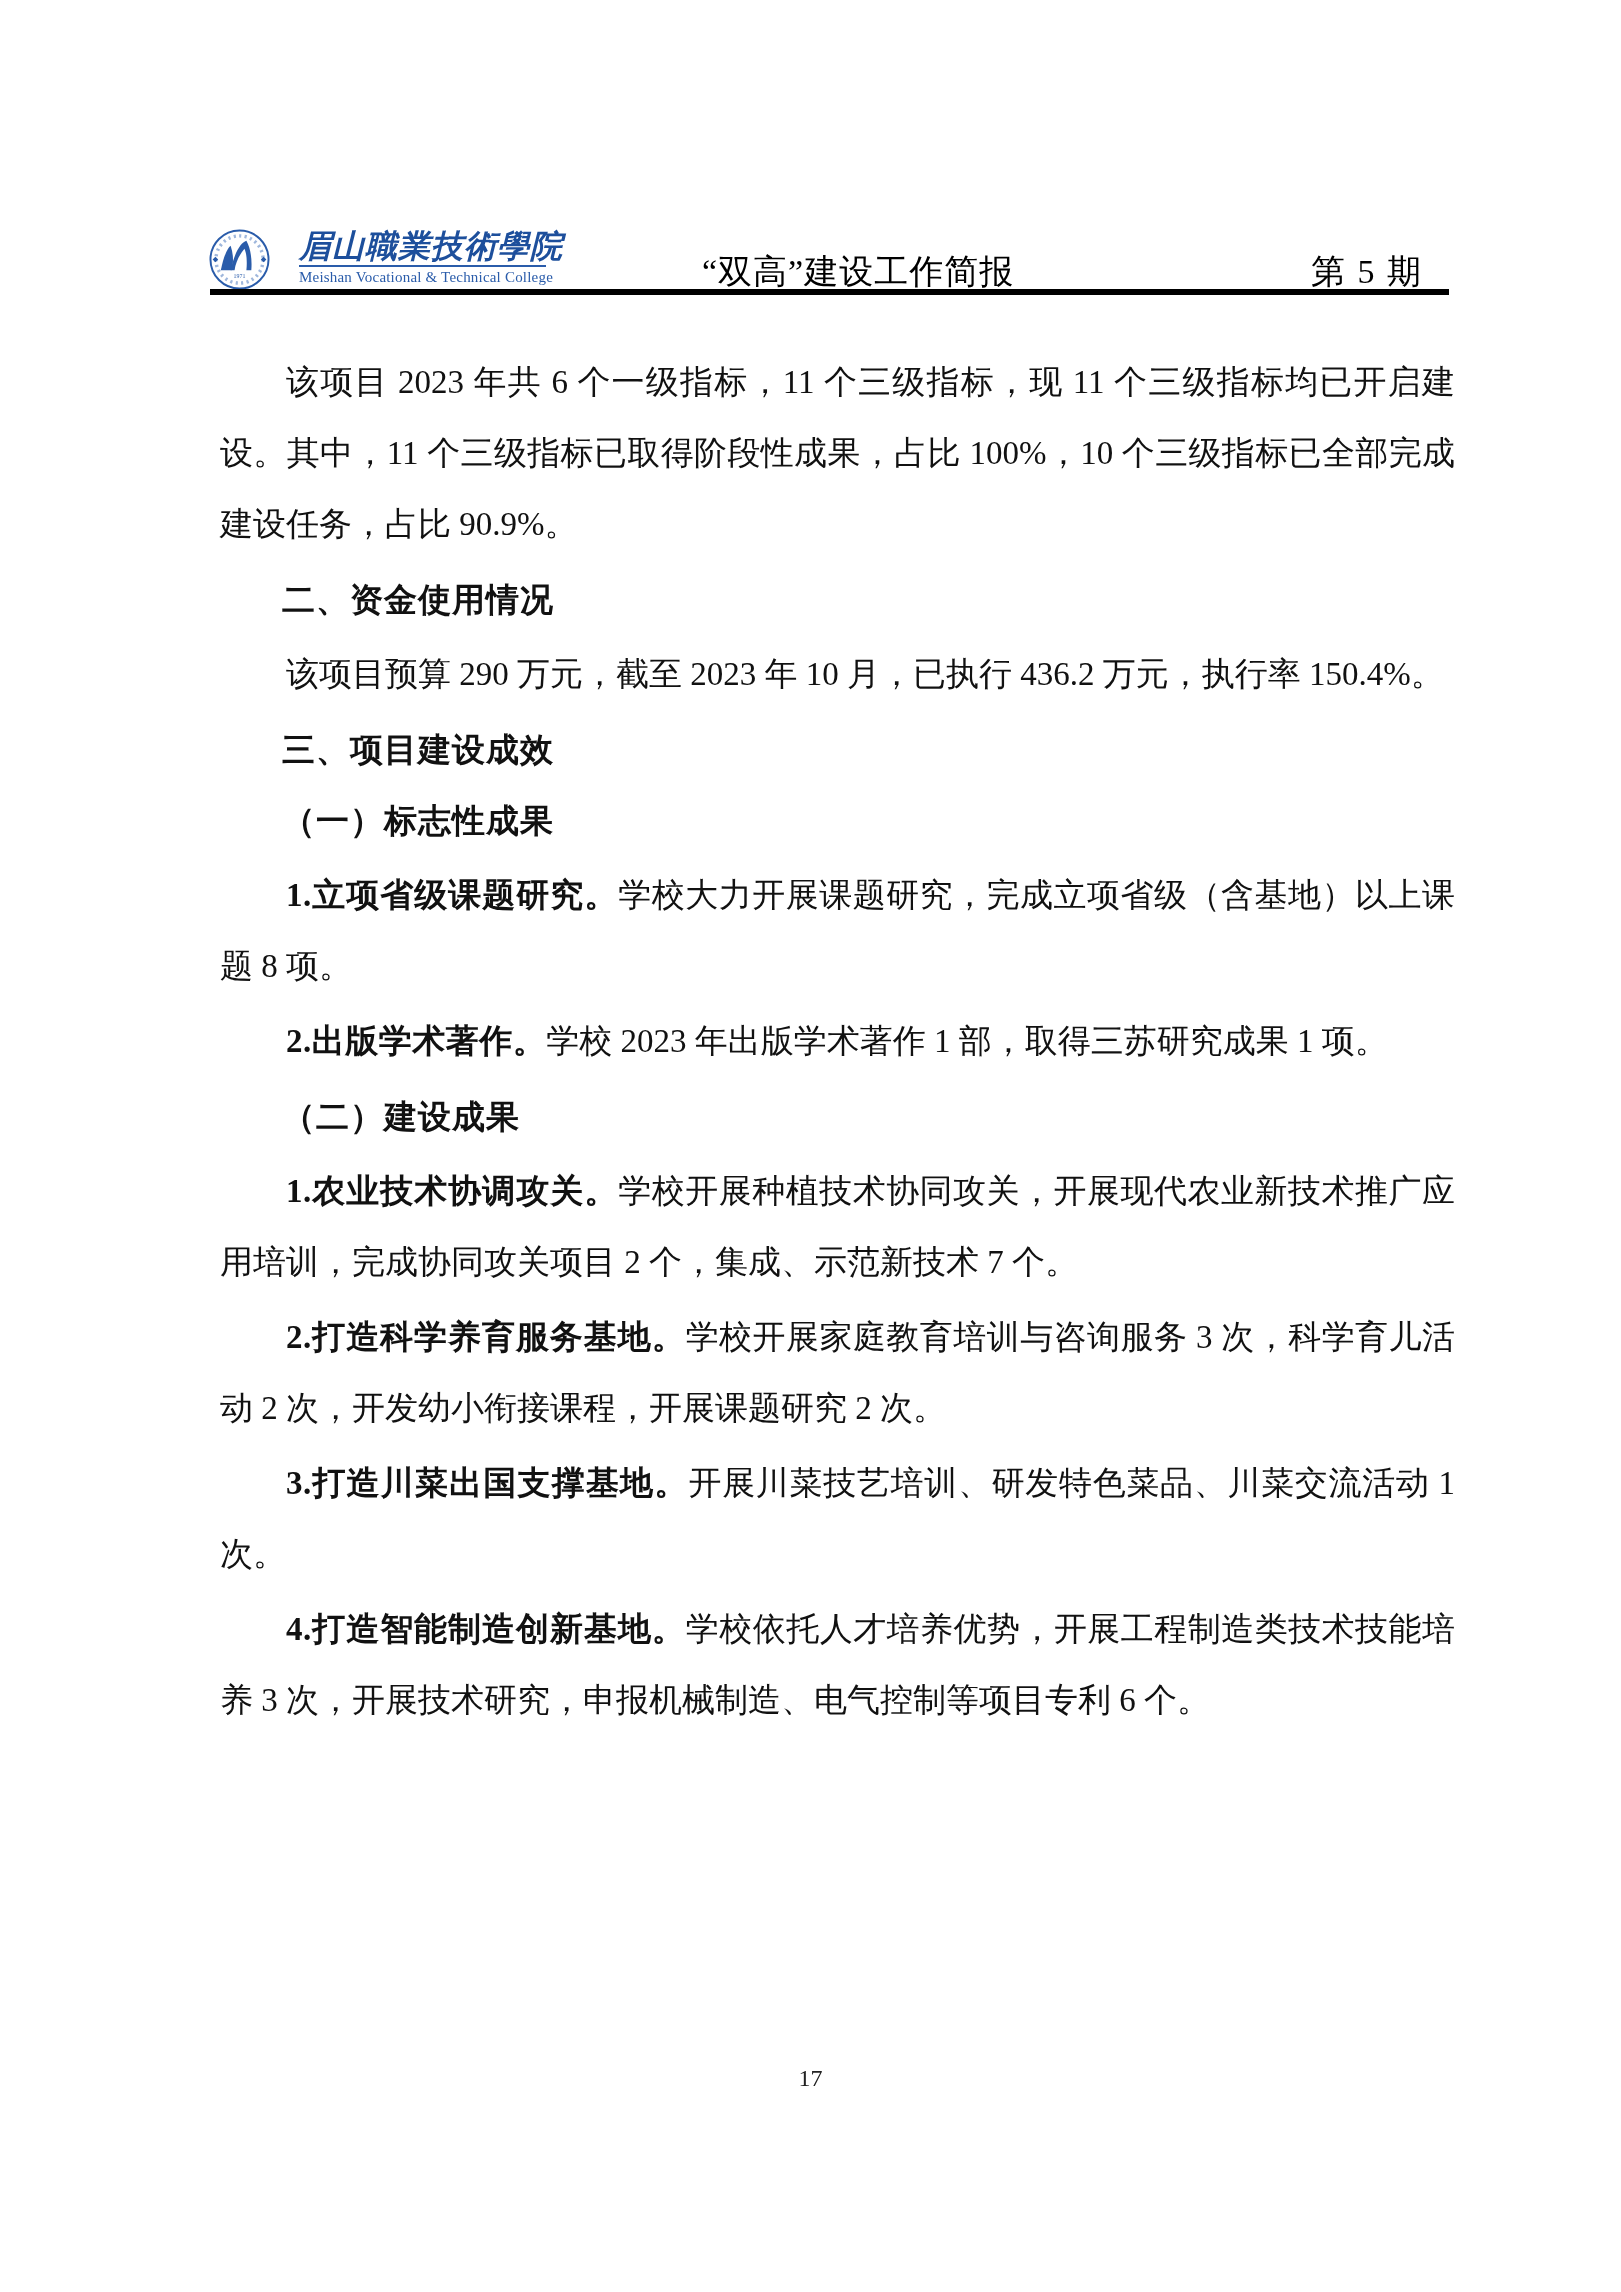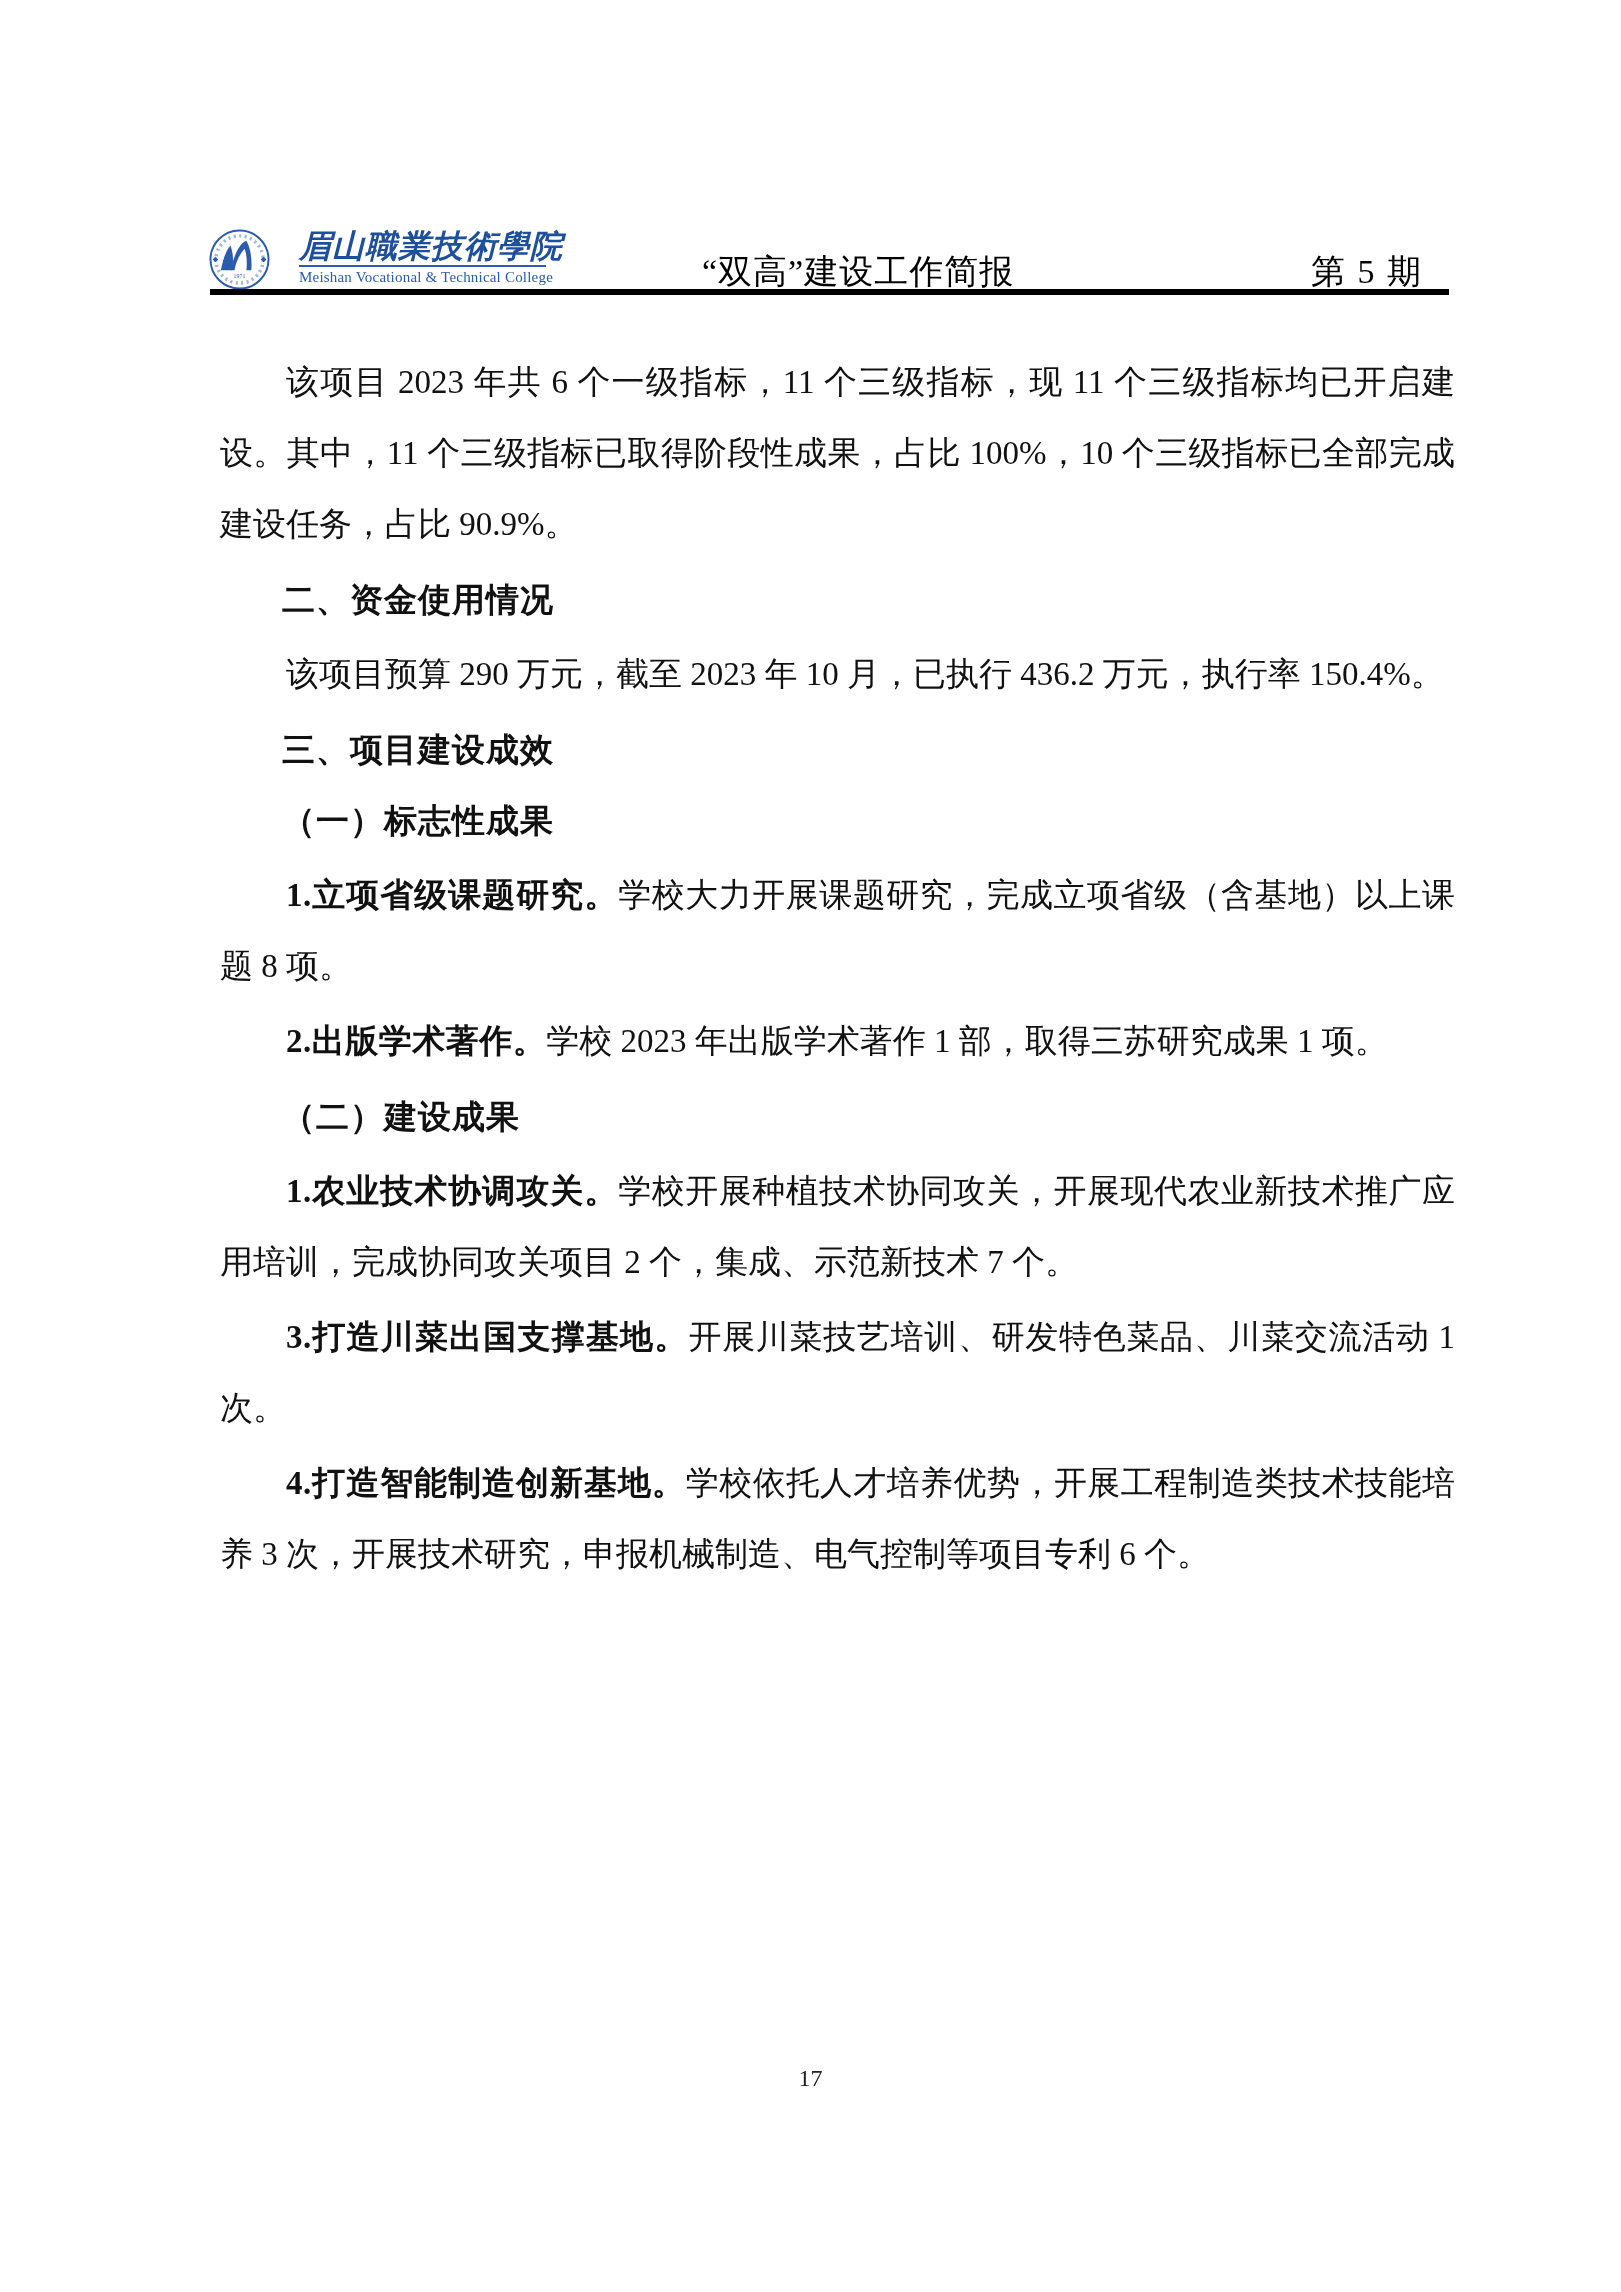--- a/index.html
+++ b/index.html
@@ -91,20 +91,21 @@
   <main class="doc-body" id="doc-body">
       <p class="doc-para">该项目 2023 年共 6 个一级指标，11 个三级指标，现 11 个三级指标均已开启建设。其中，11 个三级指标已取得阶段性成果，占比 100%，10 个三级指标已全部完成建设任务，占比 90.9%。</p>
       <h3 class="doc-heading">二、资金使用情况</h3>
       <p class="doc-para">该项目预算 290 万元，截至 2023 年 10 月，已执行 436.2 万元，执行率 150.4%。</p>
       <h3 class="doc-heading">三、项目建设成效</h3>
       <h3 class="doc-heading">（一）标志性成果</h3>
       <p class="doc-para"><b class="lead">1.立项省级课题研究。</b>学校大力开展课题研究，完成立项省级（含基地）以上课题 8 项。</p>
       <p class="doc-para"><b class="lead">2.出版学术著作。</b>学校 2023 年出版学术著作 1 部，取得三苏研究成果 1 项。</p>
       <h3 class="doc-heading">（二）建设成果</h3>
       <p class="doc-para"><b class="lead">1.农业技术协调攻关。</b>学校开展种植技术协同攻关，开展现代农业新技术推广应用培训，完成协同攻关项目 2 个，集成、示范新技术 7 个。</p>
+      <p class="doc-para"><b class="lead">2.打造科学养育服务基地。</b>学校开展家庭教育培训与咨询服务 3 次，科学育儿活动 2 次，开发幼小衔接课程，开展课题研究 2 次。</p>
       <p class="doc-para"><b class="lead">3.打造川菜出国支撑基地。</b>开展川菜技艺培训、研发特色菜品、川菜交流活动 1 次。</p>
       <p class="doc-para"><b class="lead">4.打造智能制造创新基地。</b>学校依托人才培养优势，开展工程制造类技术技能培养 3 次，开展技术研究，申报机械制造、电气控制等项目专利 6 个。</p>
     </main>
 
   <div class="page-number">17</div>
 
 </div>
 
 
 </body></html>

